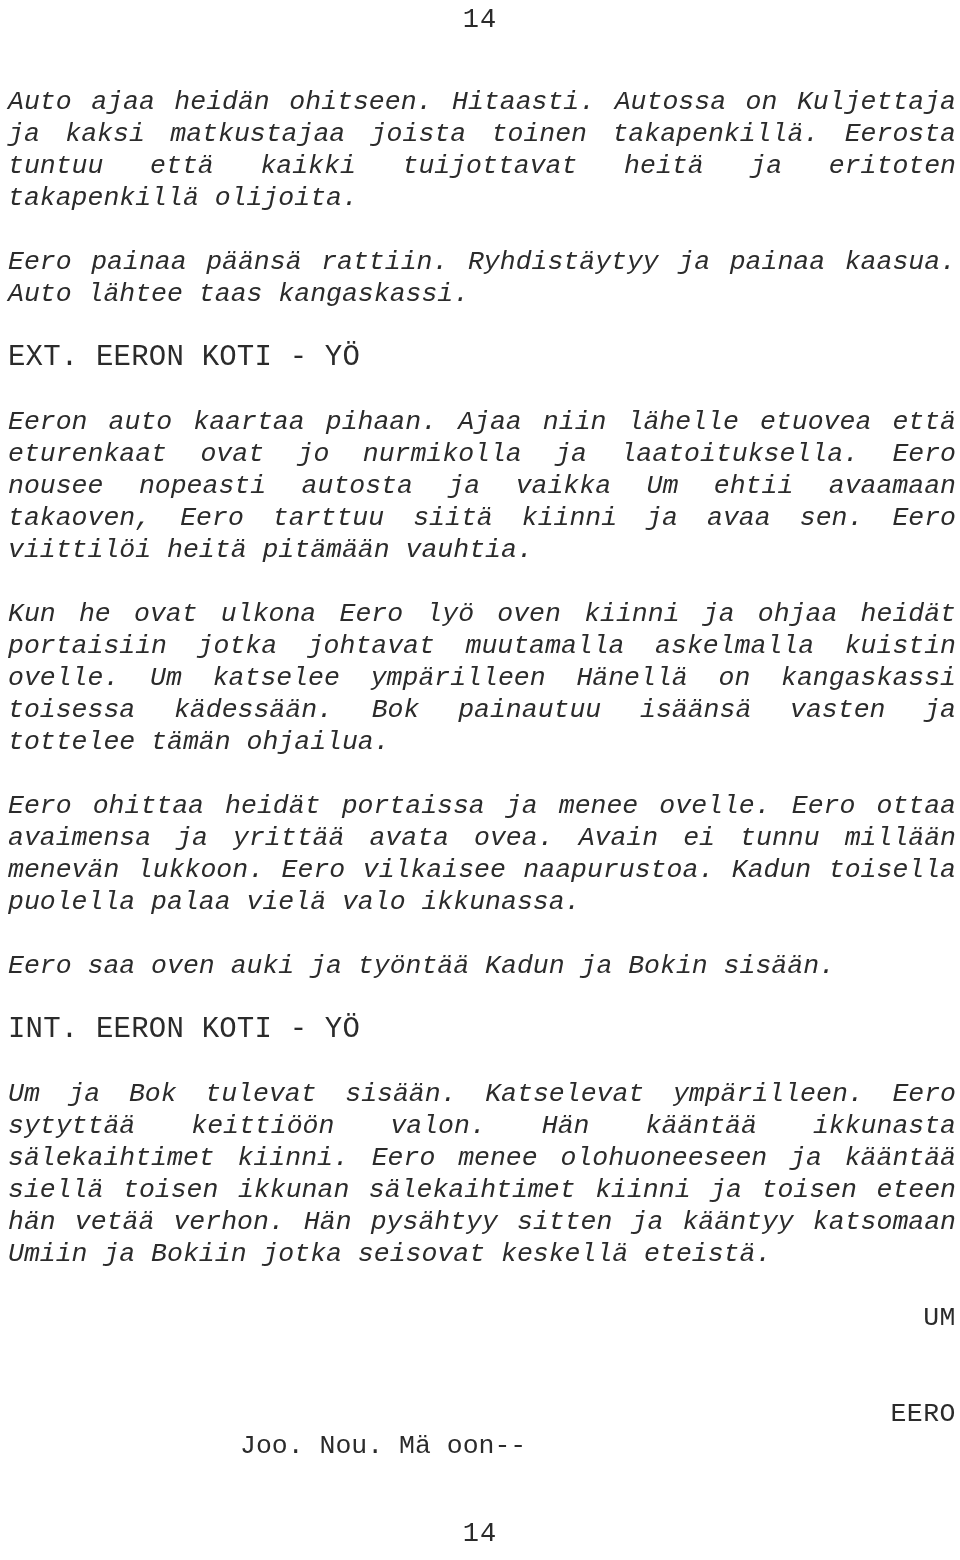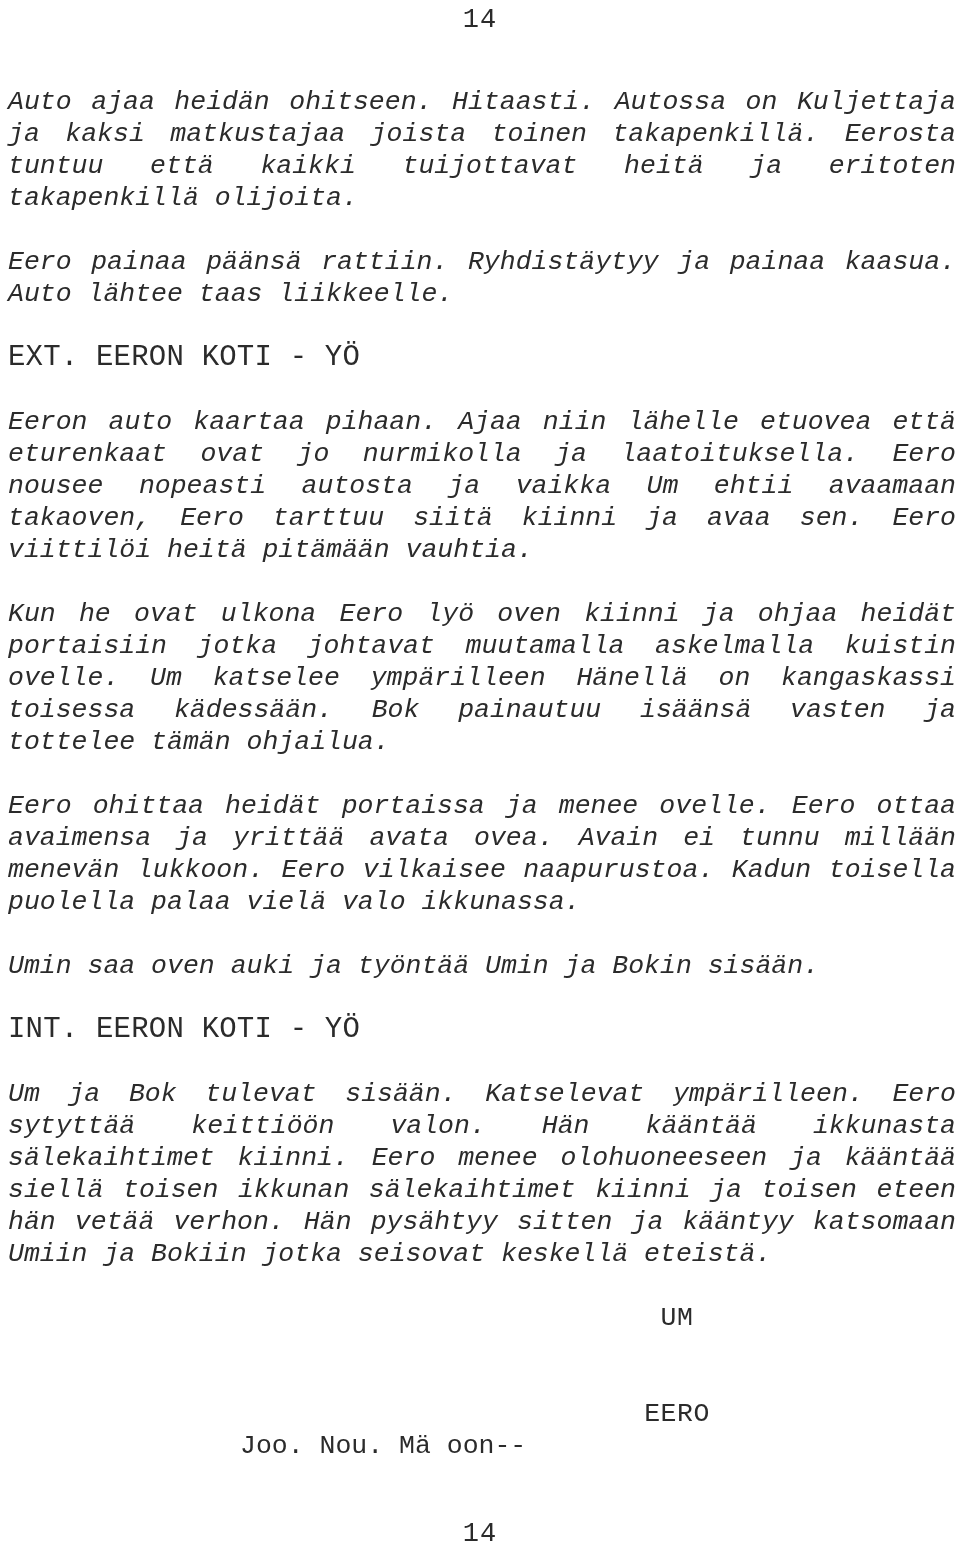--- a/index.html
+++ b/index.html
@@ -69,21 +69,21 @@
     text-align: left;
     margin: 0 0 32px 0;
     letter-spacing: 0.2px;
   }
   .dialogue-block {
     margin: 0 0 32px 0;
   }
   .char-cue {
     font-size: 26.5px;
     line-height: 32px;
-    text-align: center;
+    text-align: right;
     margin: 0;
     padding-left: 390px;
     letter-spacing: 0.5px;
   }
   .dialogue-line {
     font-size: 26.5px;
     line-height: 32px;
     text-align: left;
     margin: 0;
     padding-left: 232px;
@@ -94,31 +94,31 @@
 <body>
 
 <div class="page">
 
   <div class="page-num-top">14</div>
 
   <div class="body-col">
 
     <p class="action">Auto ajaa heidän ohitseen. Hitaasti. Autossa on Kuljettaja ja kaksi matkustajaa joista toinen takapenkillä. Eerosta tuntuu että kaikki tuijottavat heitä ja eritoten takapenkillä olijoita.</p>
 
-    <p class="action">Eero painaa päänsä rattiin. Ryhdistäytyy ja painaa kaasua. Auto lähtee taas liikkeelle.</p>
+    <p class="action">Eero painaa päänsä rattiin. Ryhdistäytyy ja painaa kaasua. Auto lähtee taas kangaskassi.</p>
 
     <p class="slug">EXT. EERON KOTI - YÖ</p>
 
     <p class="action">Eeron auto kaartaa pihaan. Ajaa niin lähelle etuovea että eturenkaat ovat jo nurmikolla ja laatoituksella. Eero nousee nopeasti autosta ja vaikka Um ehtii avaamaan takaoven, Eero tarttuu siitä kiinni ja avaa sen. Eero viittilöi heitä pitämään vauhtia.</p>
 
     <p class="action">Kun he ovat ulkona Eero lyö oven kiinni ja ohjaa heidät portaisiin jotka johtavat muutamalla askelmalla kuistin ovelle. Um katselee ympärilleen Hänellä on kangaskassi toisessa kädessään. Bok painautuu isäänsä vasten ja tottelee tämän ohjailua.</p>
 
     <p class="action">Eero ohittaa heidät portaissa ja menee ovelle. Eero ottaa avaimensa ja yrittää avata ovea. Avain ei tunnu millään menevän lukkoon. Eero vilkaisee naapurustoa. Kadun toisella puolella palaa vielä valo ikkunassa.</p>
 
-    <p class="action">Umin saa oven auki ja työntää Umin ja Bokin sisään.</p>
+    <p class="action">Eero saa oven auki ja työntää Kadun ja Bokin sisään.</p>
 
     <p class="slug">INT. EERON KOTI - YÖ</p>
 
     <p class="action">Um ja Bok tulevat sisään. Katselevat ympärilleen. Eero sytyttää keittiöön valon. Hän kääntää ikkunasta sälekaihtimet kiinni. Eero menee olohuoneeseen ja kääntää siellä toisen ikkunan sälekaihtimet kiinni ja toisen eteen hän vetää verhon. Hän pysähtyy sitten ja kääntyy katsomaan Umiin ja Bokiin jotka seisovat keskellä eteistä.</p>
 
 
     <div class="dialogue-block">
       <p class="char-cue">UM</p>
     </div>
 

